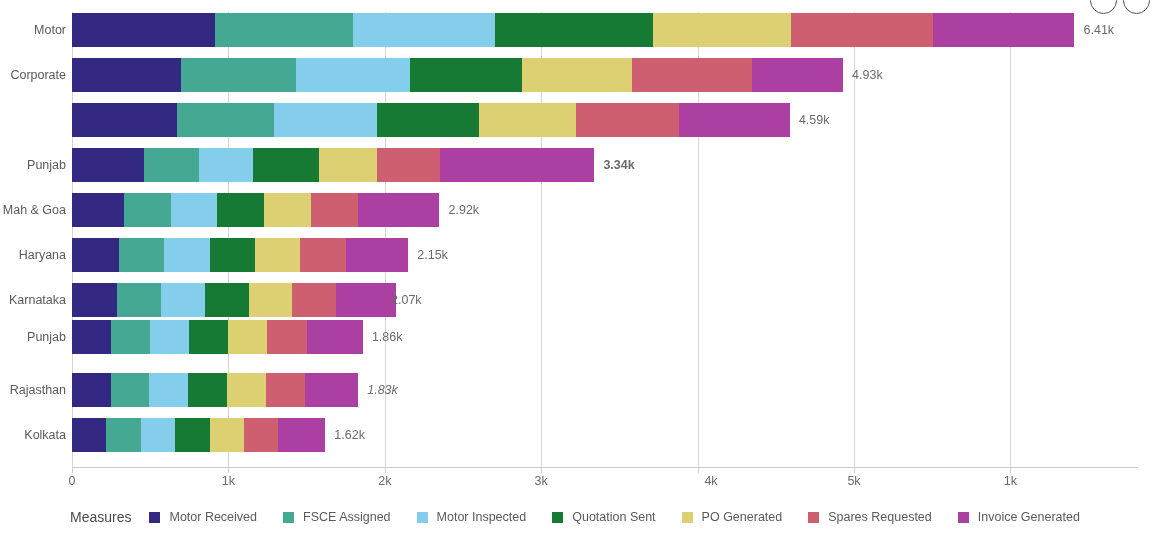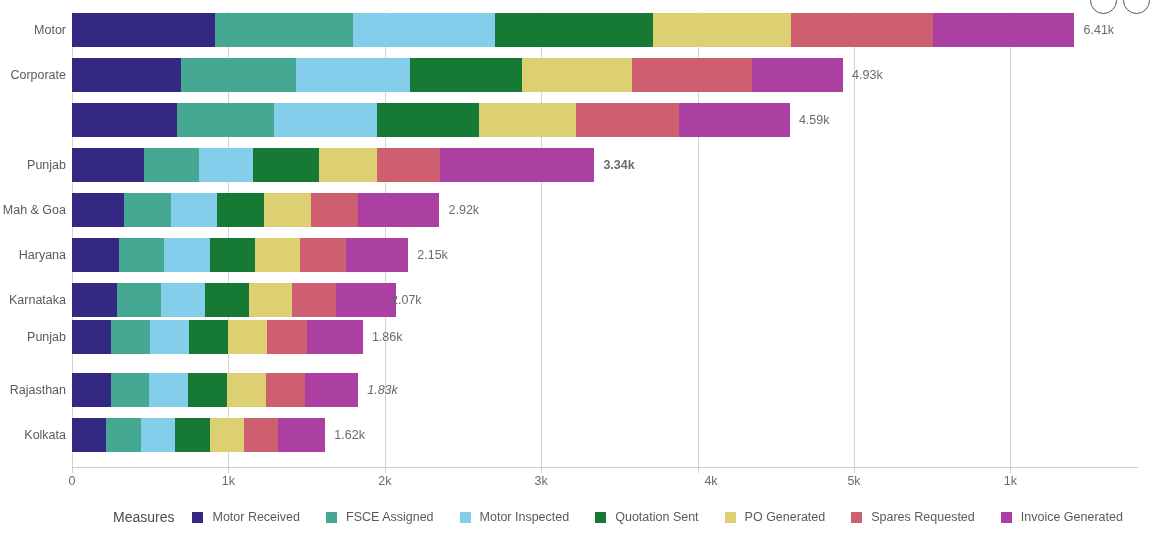--- a/index.html
+++ b/index.html
@@ -107,21 +107,20 @@
   }
 
   
   #legend {
     position: absolute;
     left: 70px;
     top: 505px;
     height: 24px;
     display: flex;
     align-items: center;
-    margin-left: 43px;
   }
   #legend-title {
     font-size: 14px;
     color: #4a4a4a;
     margin-right: 18px;
     white-space: nowrap;
   }
   .legend-item {
     display: flex;
     align-items: center;

